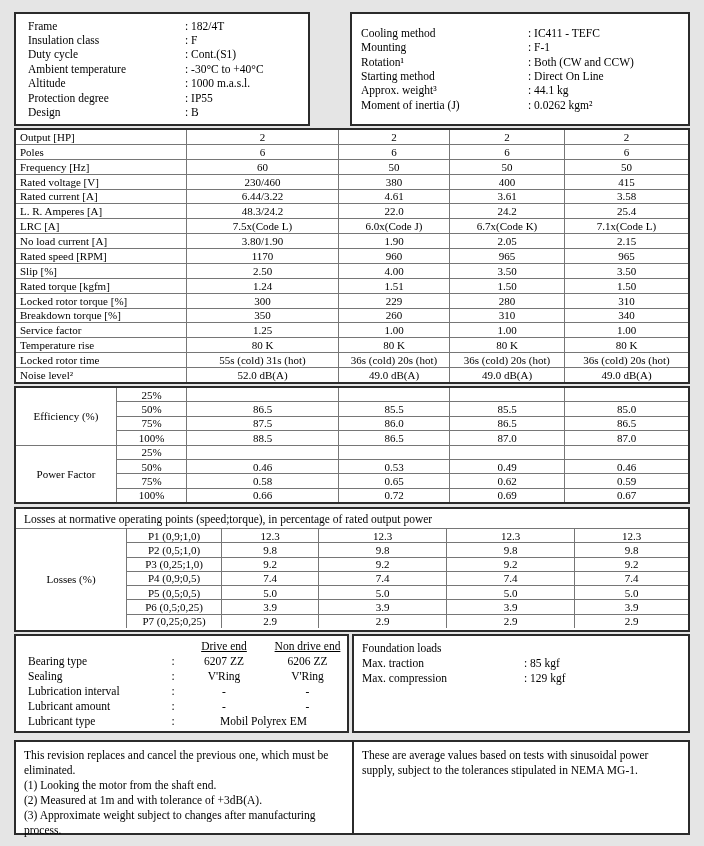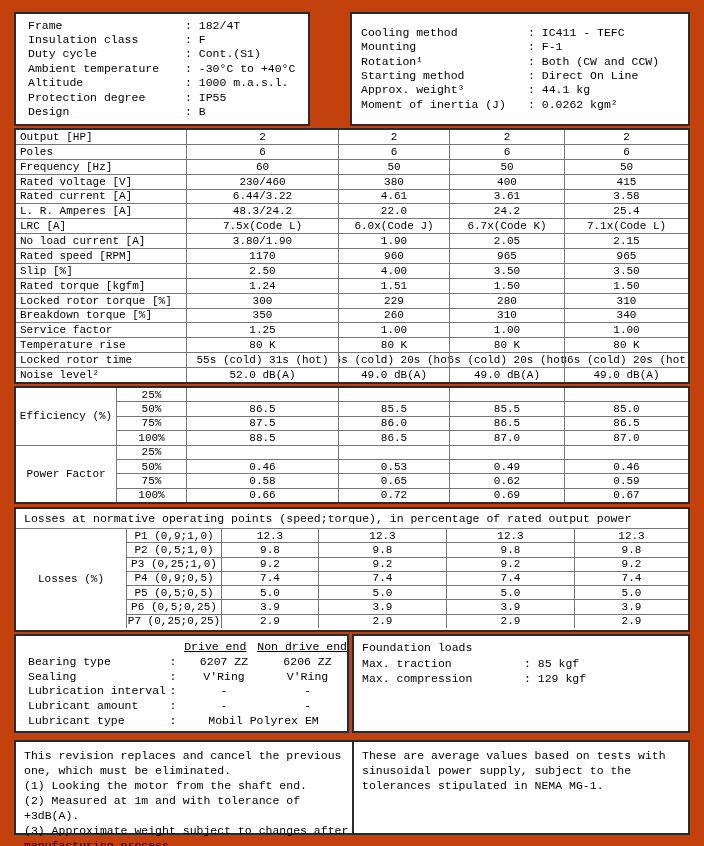--- a/index.html
+++ b/index.html
@@ -1,21 +1,21 @@
 <!DOCTYPE html>
 <html><head>
 <meta charset="utf-8">
 <style>
   * { box-sizing: border-box; margin: 0; padding: 0; }
   html,body { background: #ffffff; }
   .page {
     position: relative;
     width: 704px; height: 846px;
-    background: #c2410c;
-    font-family: Liberation Mono, monospace;
+    background: #e5e5e5;
+    font-family: Liberation Serif, serif;
     color: #000000;
     overflow: hidden;
   }
   .box { position: absolute; border: 2px solid #2b2b2b; background: #fff; }
 
   
   .specbox { display: flex; flex-direction: column; justify-content: center; padding: 4px 0; }
   .srow { display: flex; font-size: 11.5px; line-height: 14.4px; white-space: nowrap; }
   .s-label { padding-left: 12px; }
   #spec-left .s-label { width: 169px; }

